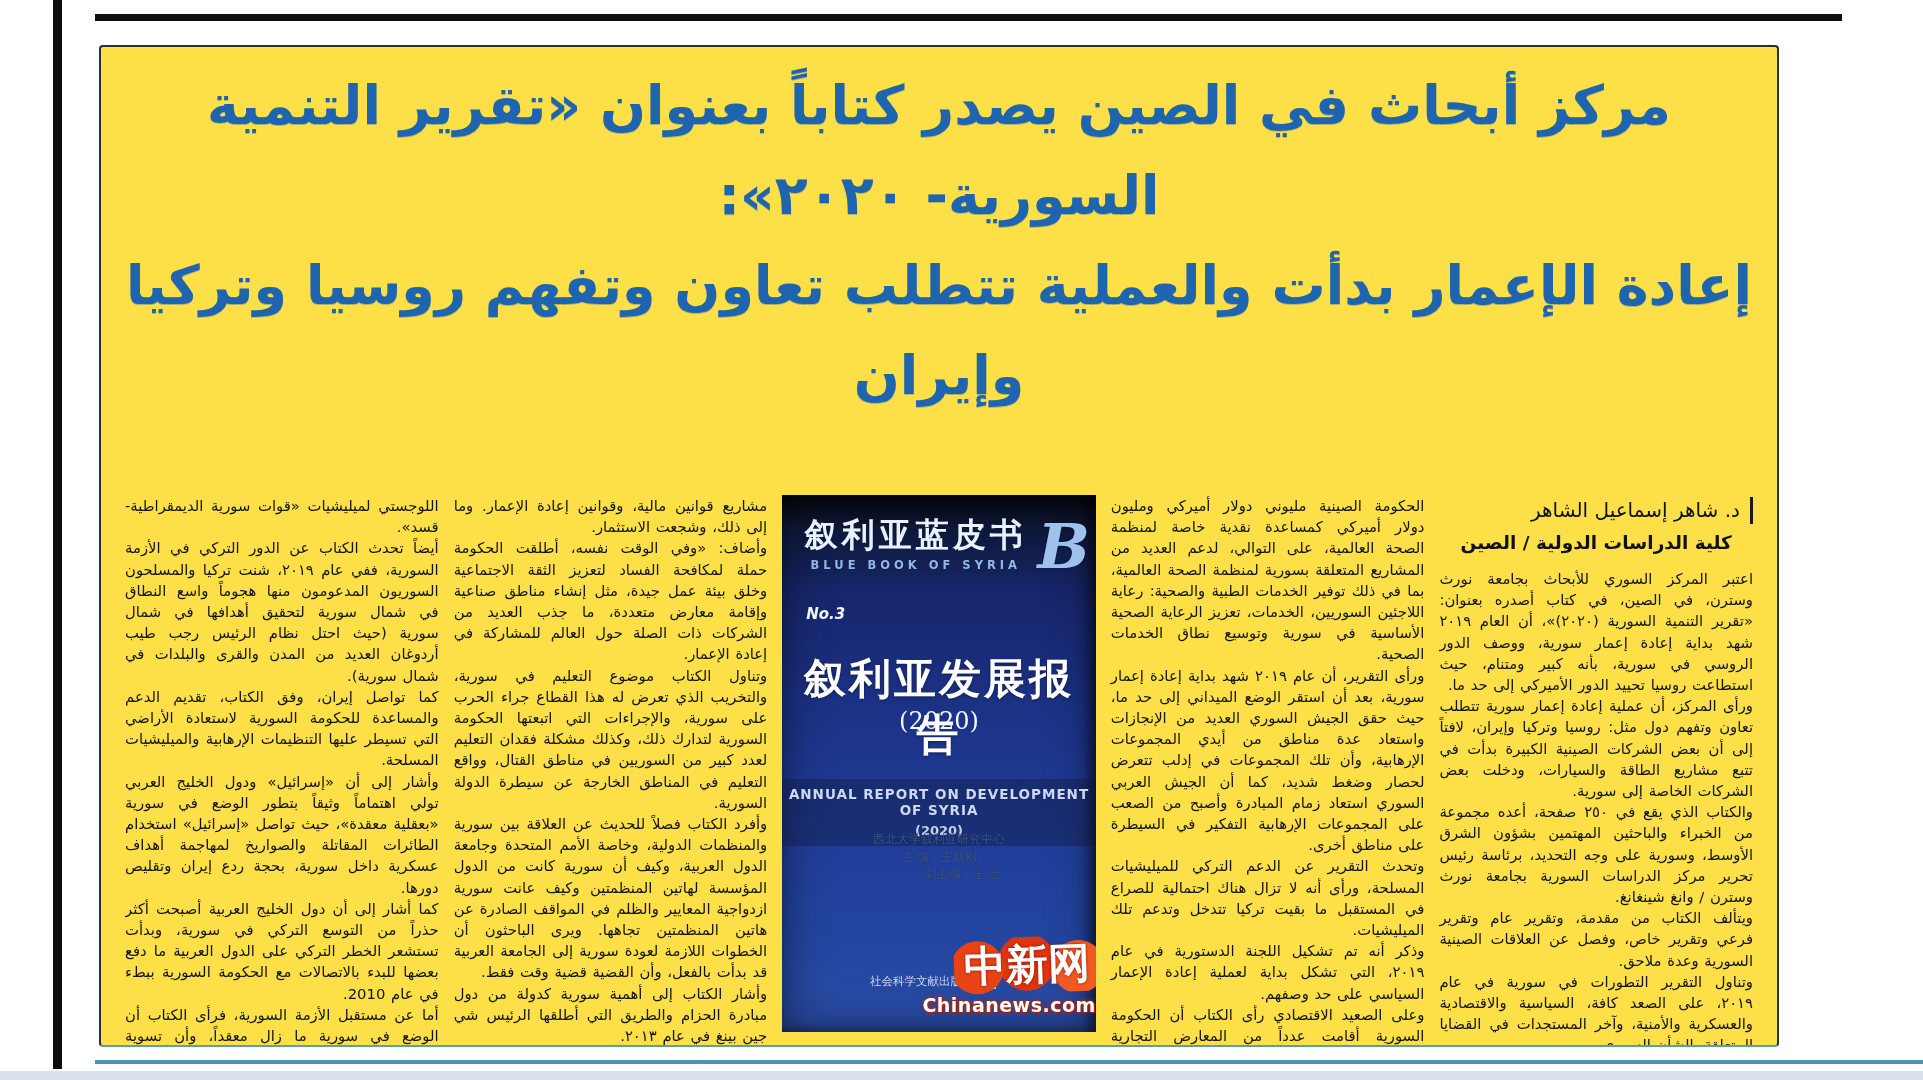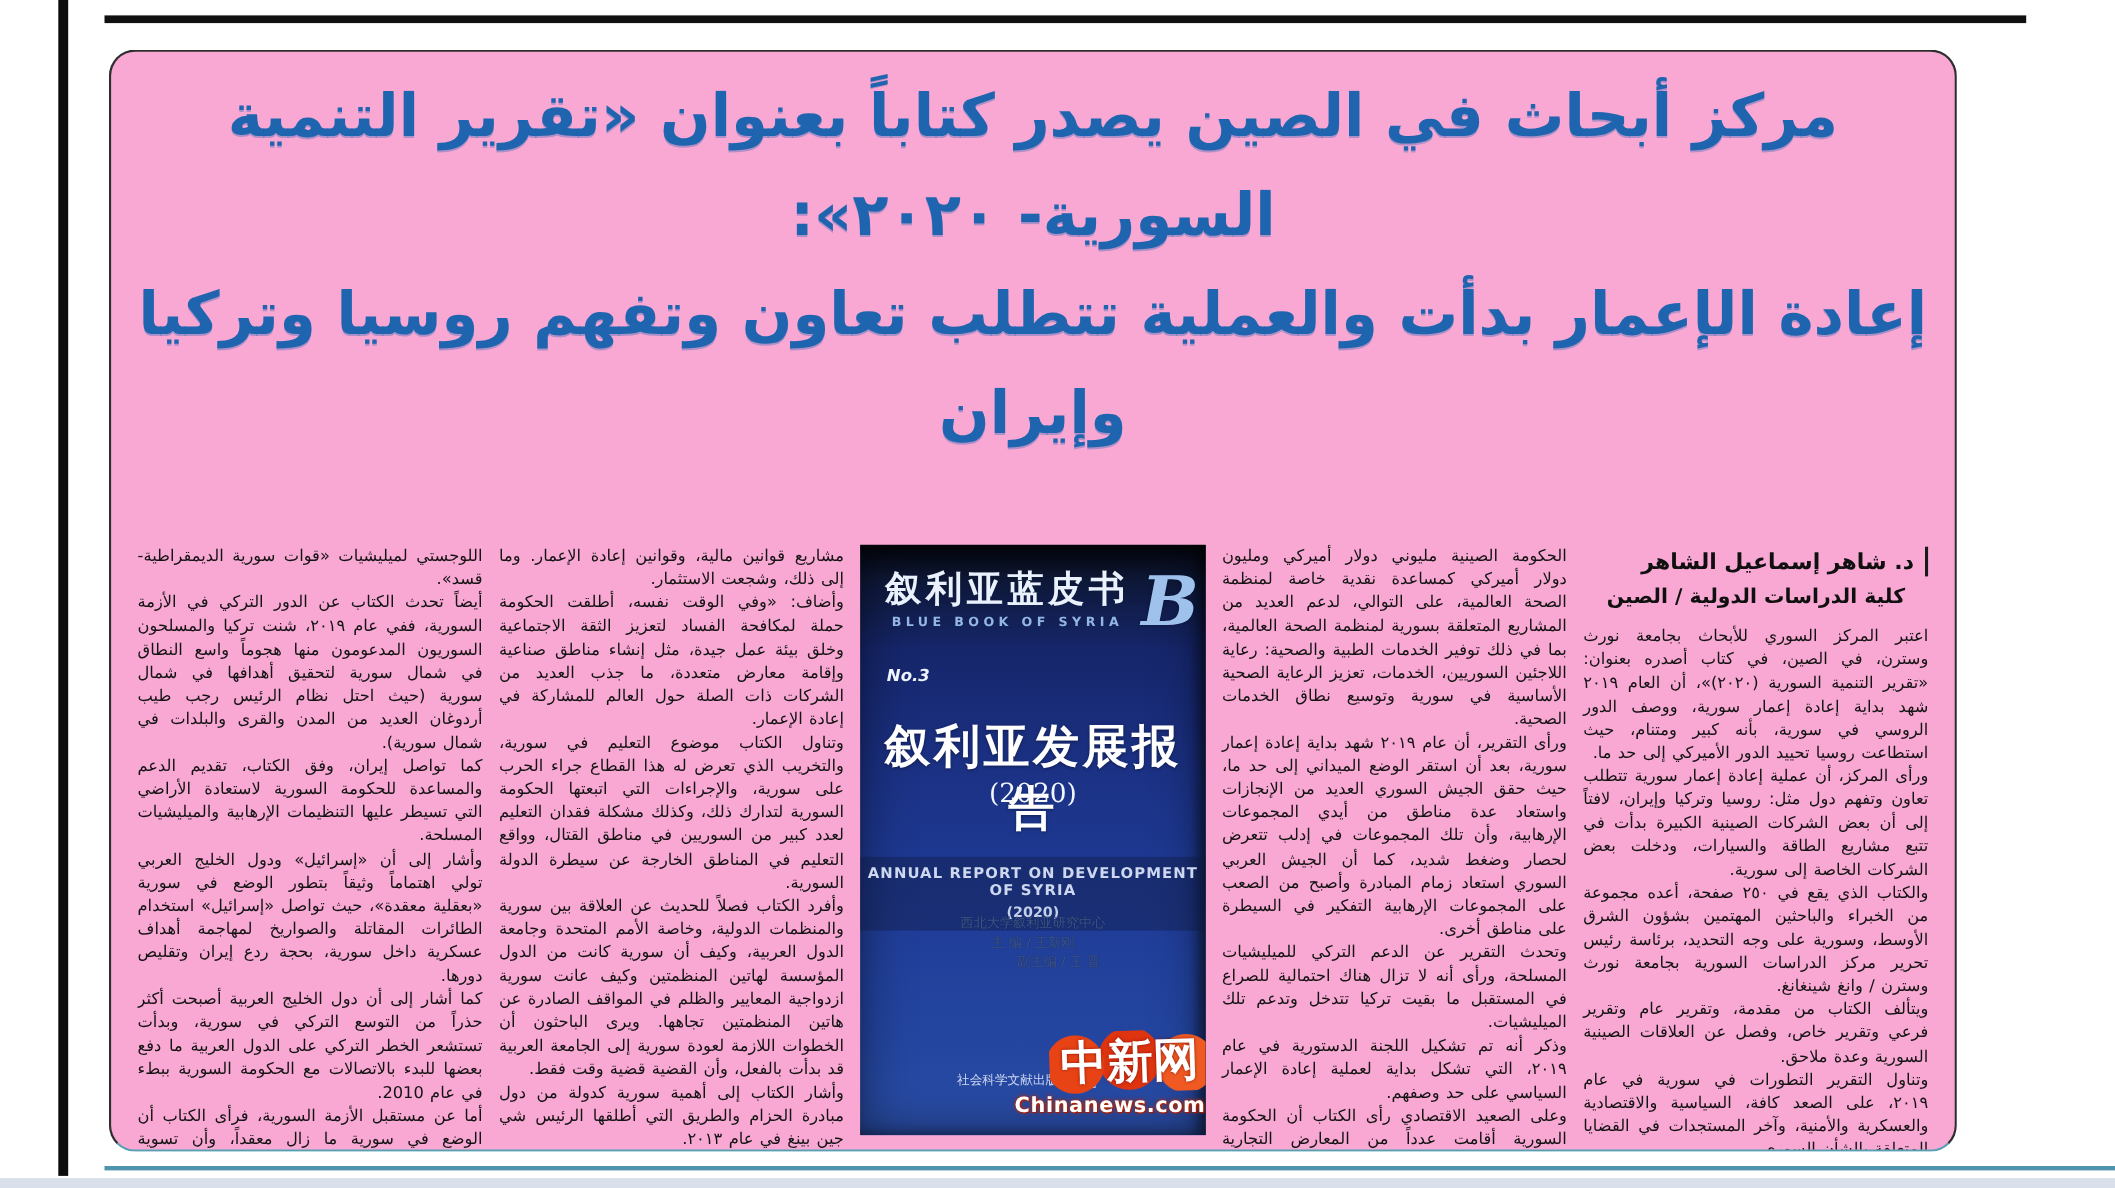--- a/index.html
+++ b/index.html
@@ -7,32 +7,32 @@
     width:1923px;height:1080px;position:relative;overflow:hidden;
     background:#ffffff;
     font-family:"DejaVu Sans",sans-serif;
   }
   .left-bar{position:absolute;left:53px;top:0;width:9px;height:1069px;background:#0d0d0d;}
   .top-rule{position:absolute;left:95px;top:14px;width:1747px;height:7px;background:#101010;}
   .bottom-rule{position:absolute;left:95px;top:1060px;right:0;height:4px;background:#4f94ad;}
   .bottom-strip{position:absolute;left:0;right:0;bottom:0;height:9px;background:#d9e0eb;}
   .article-box{
     position:absolute;left:99px;top:45px;width:1680px;height:1002px;box-sizing:border-box;
-    border:2.5px solid #2e2e2e;border-bottom-color:#57a0b4;border-radius:24px;
-    background:#f9a8d4;overflow:hidden;
+    border:2.5px solid #2e2e2e;border-bottom-color:#57a0b4;border-radius:4px;
+    background:#fde047;overflow:hidden;
   }
   .headline{margin:14px 24px 0;text-align:center;direction:rtl;color:#1f64ae;font-weight:bold;}
   .hl-line{display:block;font-size:54px;line-height:90px;letter-spacing:-1px;
     text-shadow:0 1px 0 rgba(31,100,174,.35);}
   .body-cols{display:flex;direction:rtl;gap:15px;margin:74px 24px 0;height:722px;overflow:hidden;}
   .col{flex:1 1 0;min-width:0;}
   .col-text p{margin:0;font-size:14.8px;line-height:21.2px;color:#131313;
     text-align:justify;direction:rtl;word-spacing:1px;}
   .byline{direction:rtl;margin:2px 0 12px;}
-  .byline-name{font-size:20px;font-weight:bold;color:#101010;border-right:3.5px solid #1a1a1a;
+  .byline-name{font-size:20px;font-weight:normal;color:#101010;border-right:3.5px solid #1a1a1a;
     padding-right:10px;line-height:27px;}
   .byline-aff{font-size:18.5px;font-weight:bold;color:#101010;text-align:center;line-height:27px;margin-top:5px;}
   
   .book{margin:0 0 16px;width:100%;height:537px;position:relative;overflow:hidden;
     background:linear-gradient(180deg,#05070e 0%,#0e1838 6%,#16266b 18%,#1b3184 38%,#1f3c97 60%,#2446a0 85%,#2a4da6 100%);
     box-shadow:inset 0 0 45px rgba(0,0,0,.5), inset -6px 0 12px rgba(0,0,0,.55);}
   .bc-logo-row{position:absolute;top:20px;left:12px;right:6px;display:flex;align-items:flex-start;}
   .bc-logo{font-family:"DejaVu Serif",serif;font-size:62px;line-height:64px;font-weight:bold;
     color:#9fc2ec;font-style:italic;text-shadow:0 0 2px #0a1335;flex:0 0 auto;}
   .bc-series{flex:1;text-align:center;}

